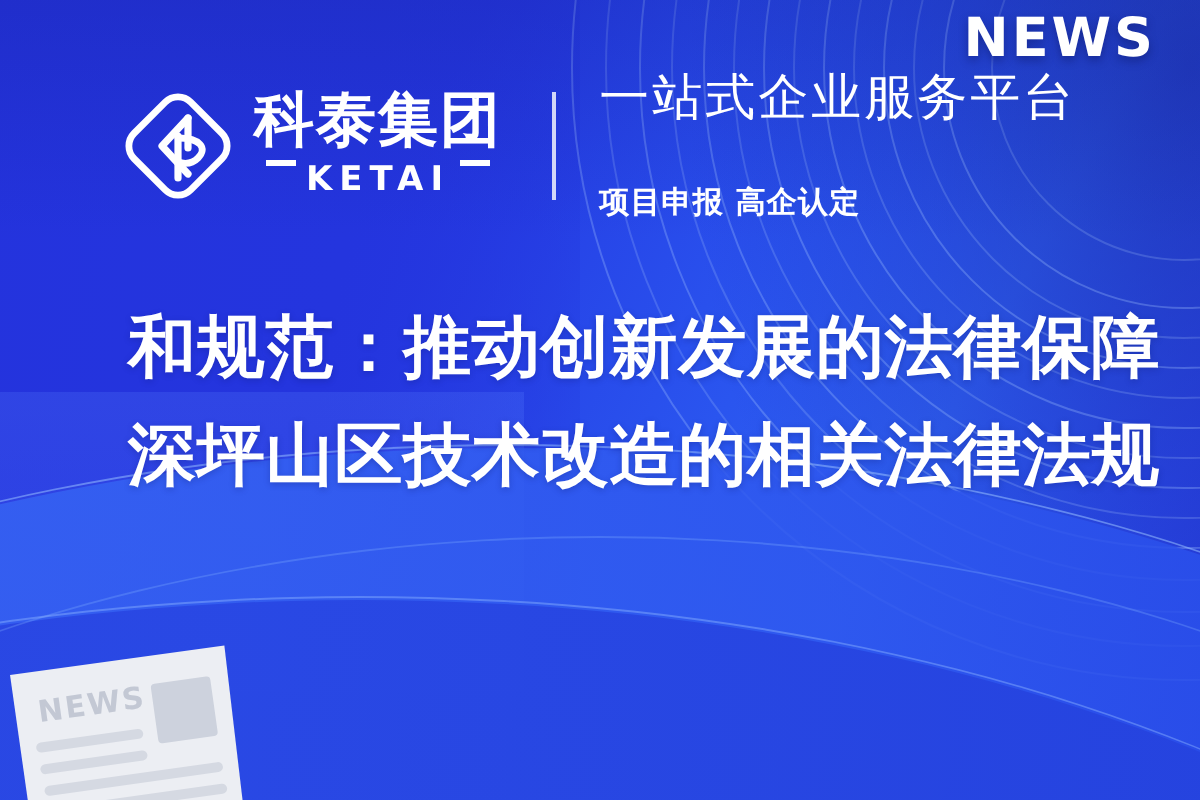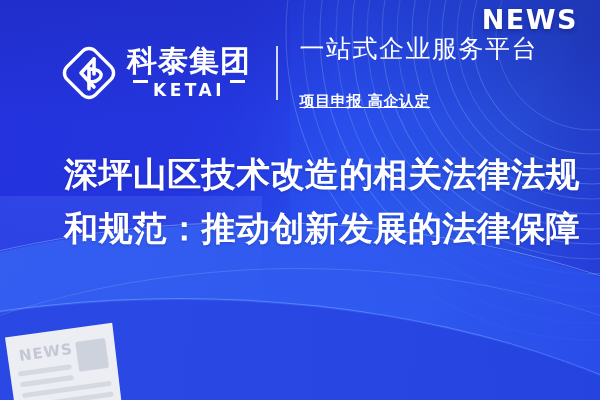--- a/index.html
+++ b/index.html
@@ -189,21 +189,20 @@
     white-space: nowrap;
   }
   .tagline-sub {
     color: #ffffff;
     font-size: 15px;
     font-weight: bold;
     margin-top: 5px;
     letter-spacing: 0.6px;
     font-family: "DejaVu Sans", sans-serif;
     white-space: nowrap;
-    text-decoration: underline;
   }
 
   
   .title {
     position: absolute;
     left: 64px;
     top: 148px;
     width: 510px;
   }
   .title-line {
@@ -296,22 +295,22 @@
 
     <div class="divider"></div>
 
     <div class="tagline">
       <div class="tagline-main">一站式企业服务平台</div>
       <div class="tagline-sub">项目申报 高企认定</div>
     </div>
   </div>
 
   <div class="title">
+    <div class="title-line">和规范：推动创新发展的法律保障</div>
     <div class="title-line">深坪山区技术改造的相关法律法规</div>
-    <div class="title-line">和规范：推动创新发展的法律保障</div>
   </div>
 
   <div class="newspaper">
     <svg width="120" height="92" viewBox="0 0 120 92" fill="none" aria-hidden="true">
       <path d="M4 4 L112 10 L106 90 L0 82 Z" fill="#eceef3"></path>
       <text x="14" y="30" font-family="DejaVu Sans, sans-serif" font-size="15" font-weight="bold" fill="#c3c8d4" letter-spacing="1" transform="rotate(3 14 30)">NEWS</text>
       <rect x="72" y="22" width="30" height="30" rx="2" fill="#cdd2dd" transform="rotate(3 72 22)"></rect>
       <g fill="#d5d9e2">
         <rect x="10" y="40" width="54" height="5" rx="2.5" transform="rotate(3 10 40)"></rect>
         <rect x="10" y="51" width="54" height="5" rx="2.5" transform="rotate(3 10 51)"></rect>

